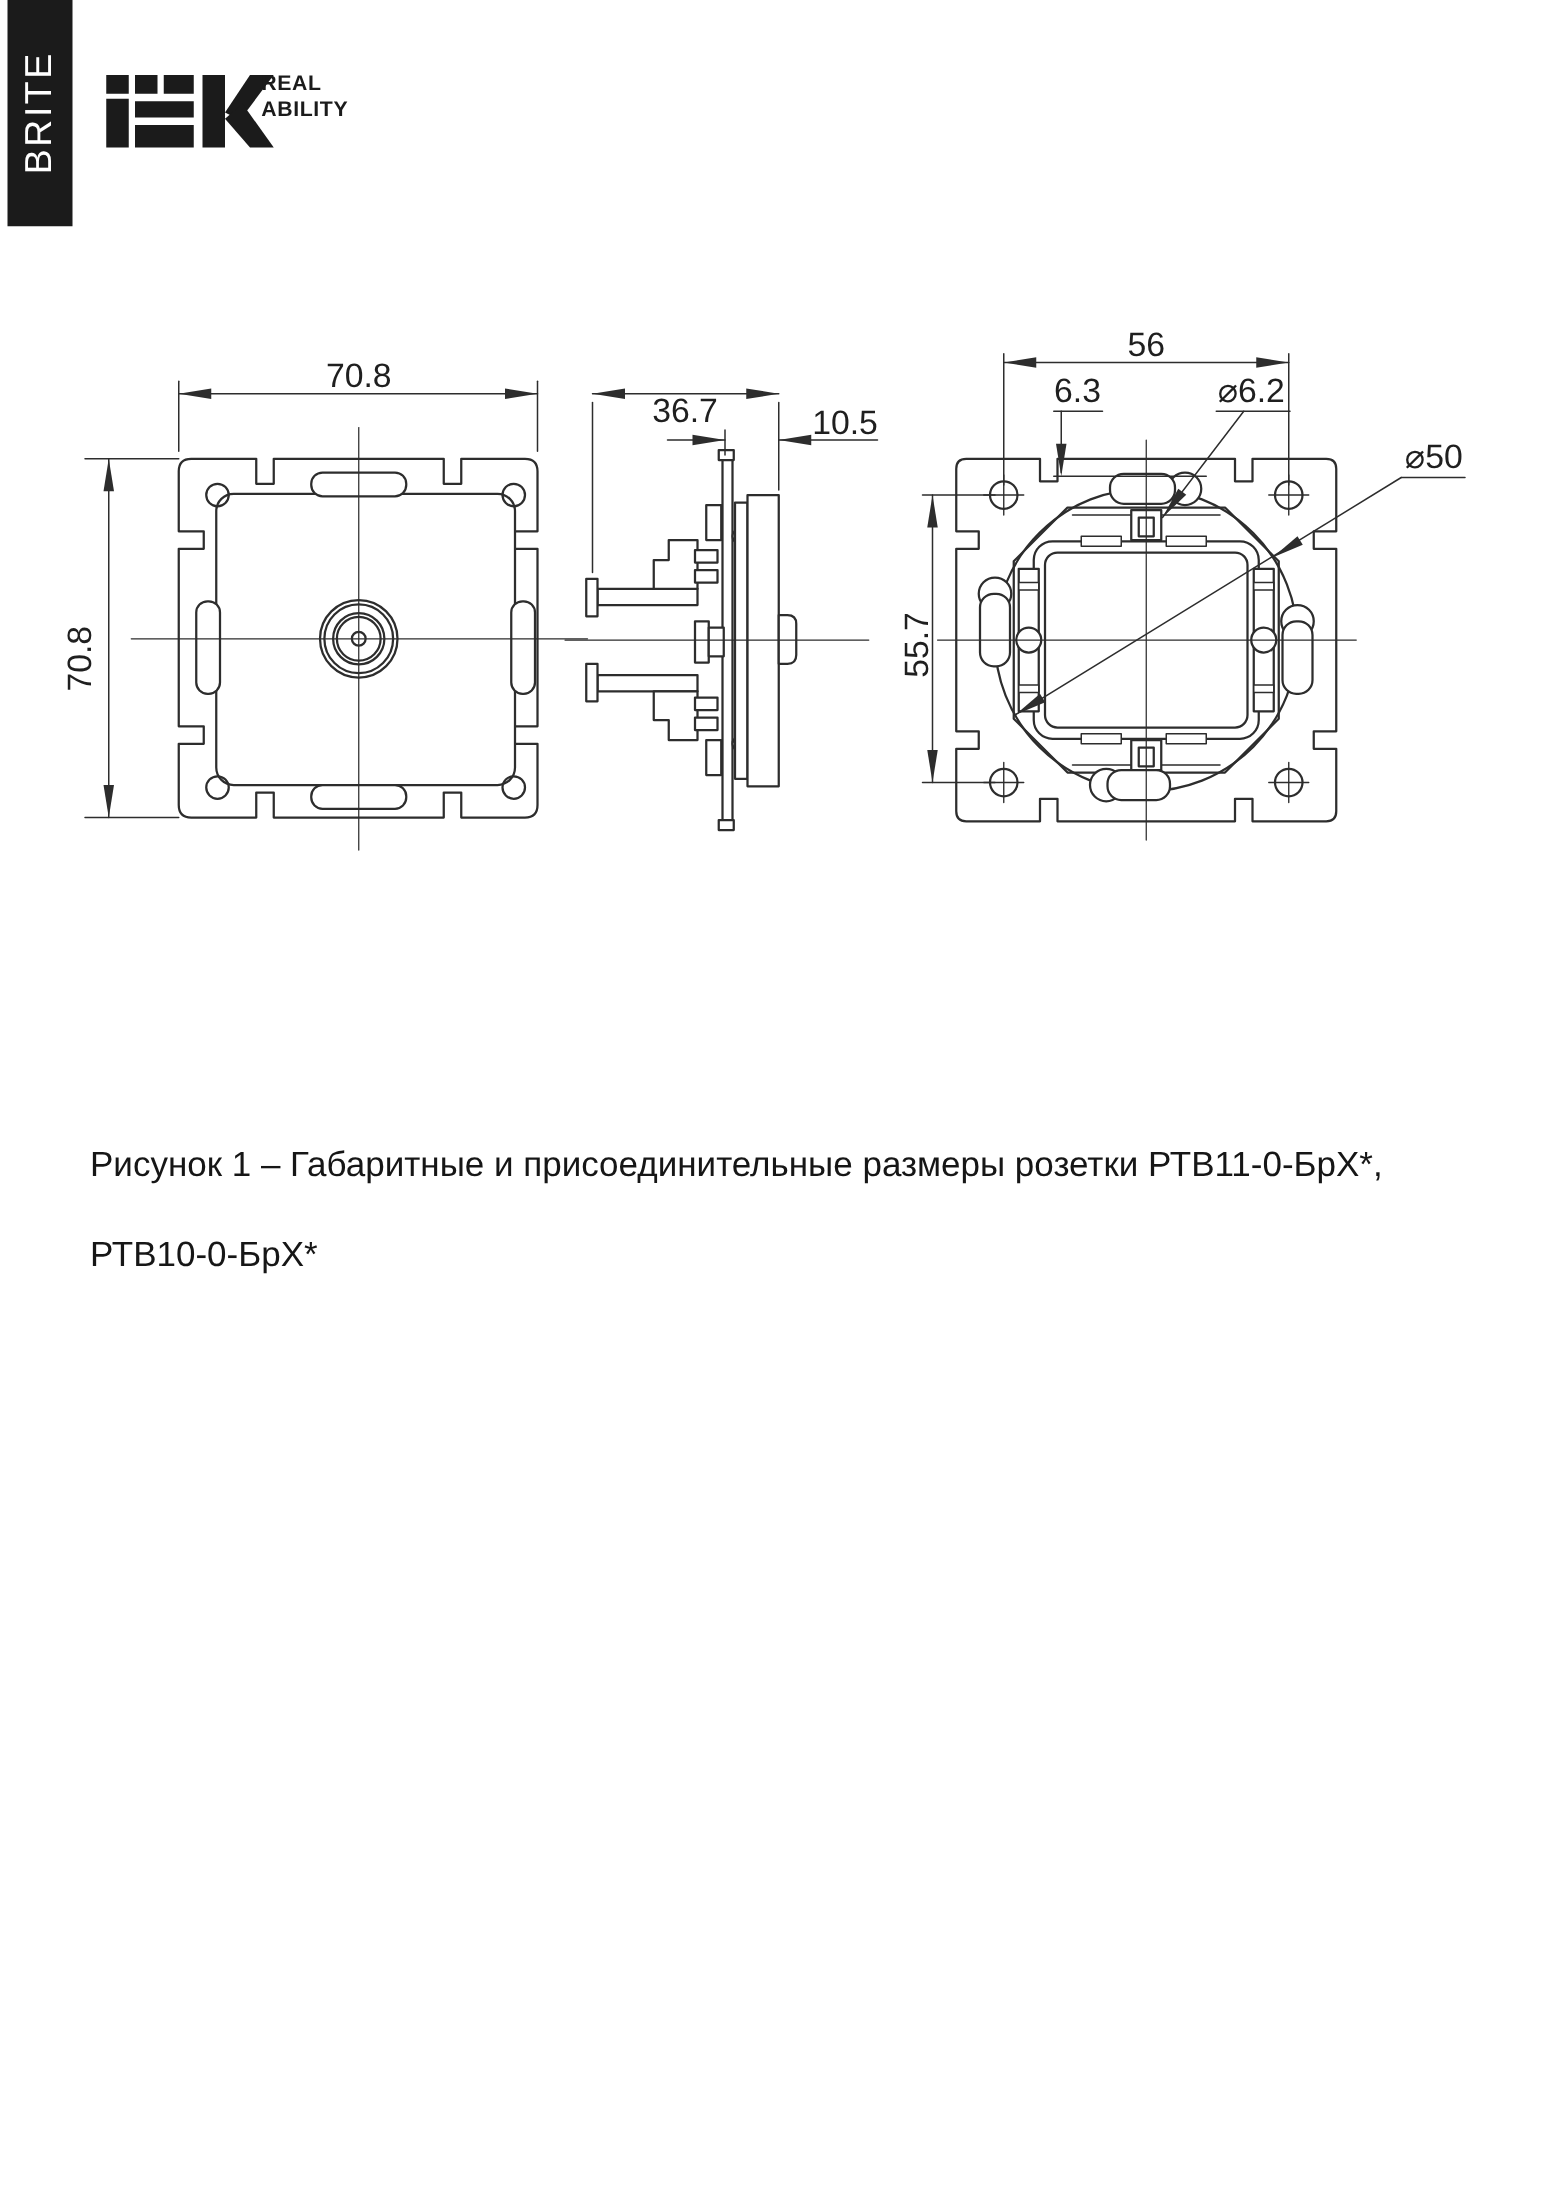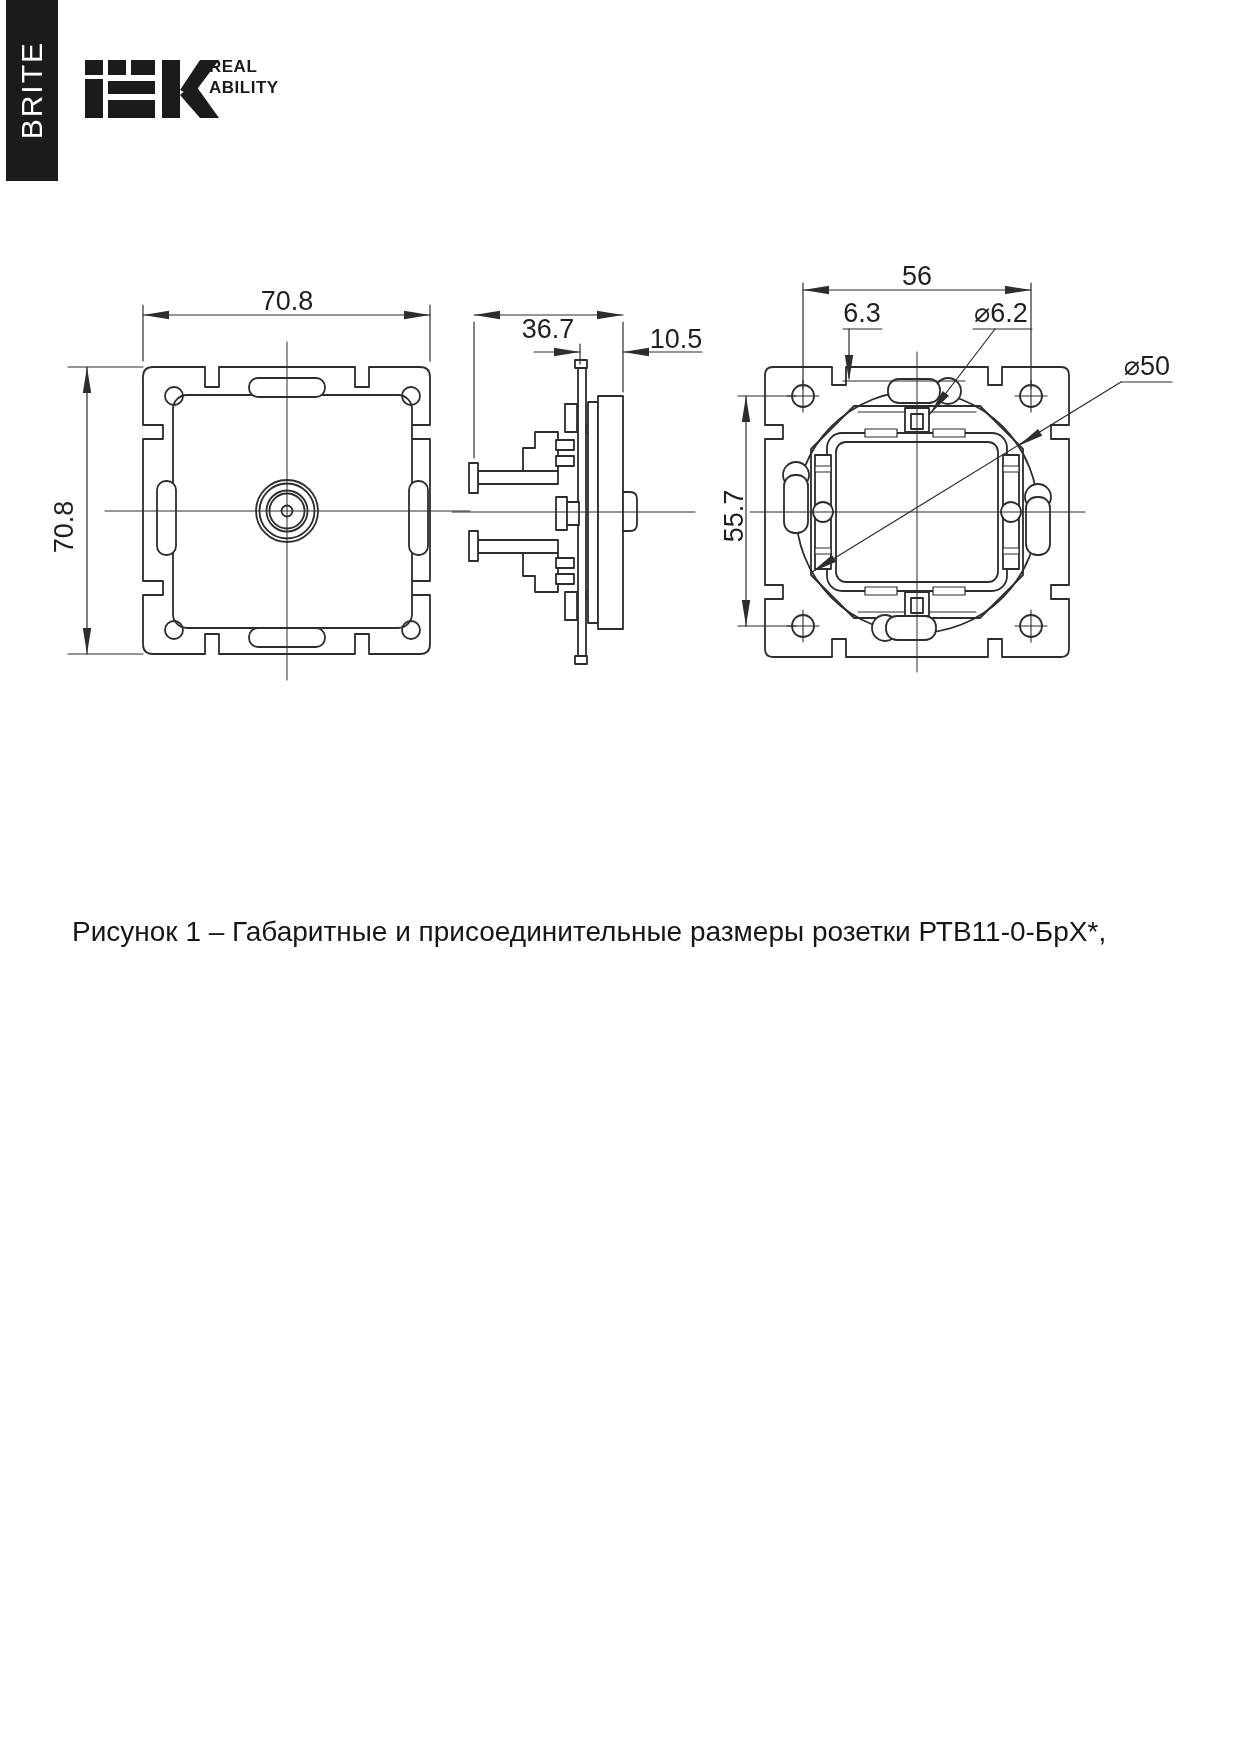--- a/index.html
+++ b/index.html
@@ -260,15 +260,16 @@
   <span class="dim" style="left:548px;top:301px;margin-top:28px;">36.7</span>
   <span class="dim" style="left:676px;top:339px;">10.5</span>
   <span class="dim" style="left:917px;top:276px;text-align:center;">56</span>
   <span class="dim" style="left:862px;top:313px;">6.3</span>
   <span class="dim" style="left:1001px;top:313px;">⌀6.2</span>
   <span class="dim" style="left:1147px;top:366px;">⌀50</span>
   <span class="dim rot" style="left:734px;top:516px;">55.7</span>
 
   <div class="caption">
     <span>Рисунок 1 – Габаритные и присоединительные размеры розетки РТВ11-0-БрХ*,</span>
+    <span>РТВ10-0-БрХ*</span>
   </div>
 
 </div>
 
 </body></html>

